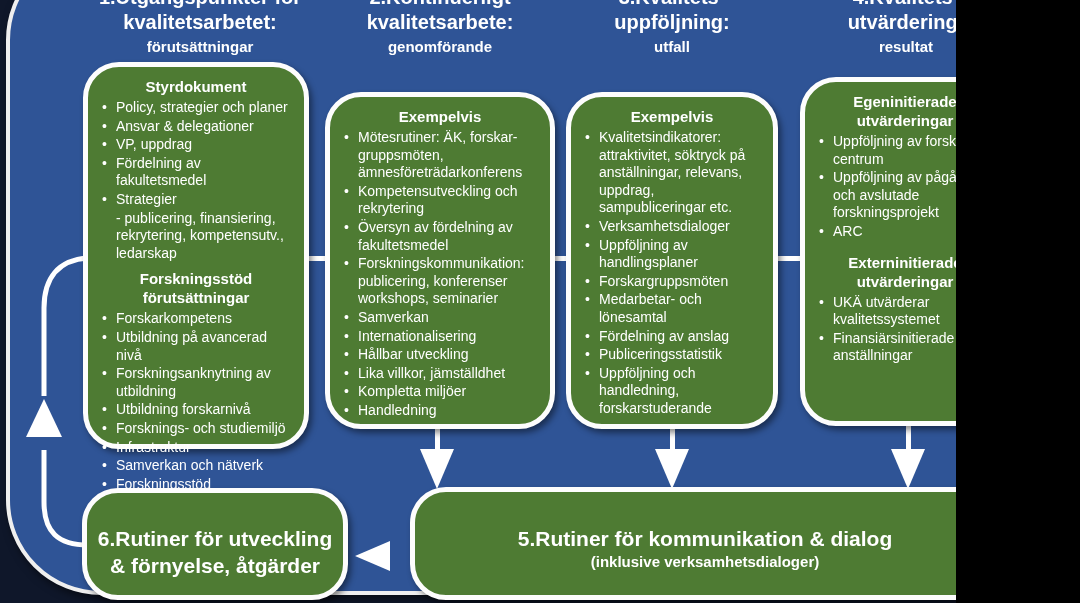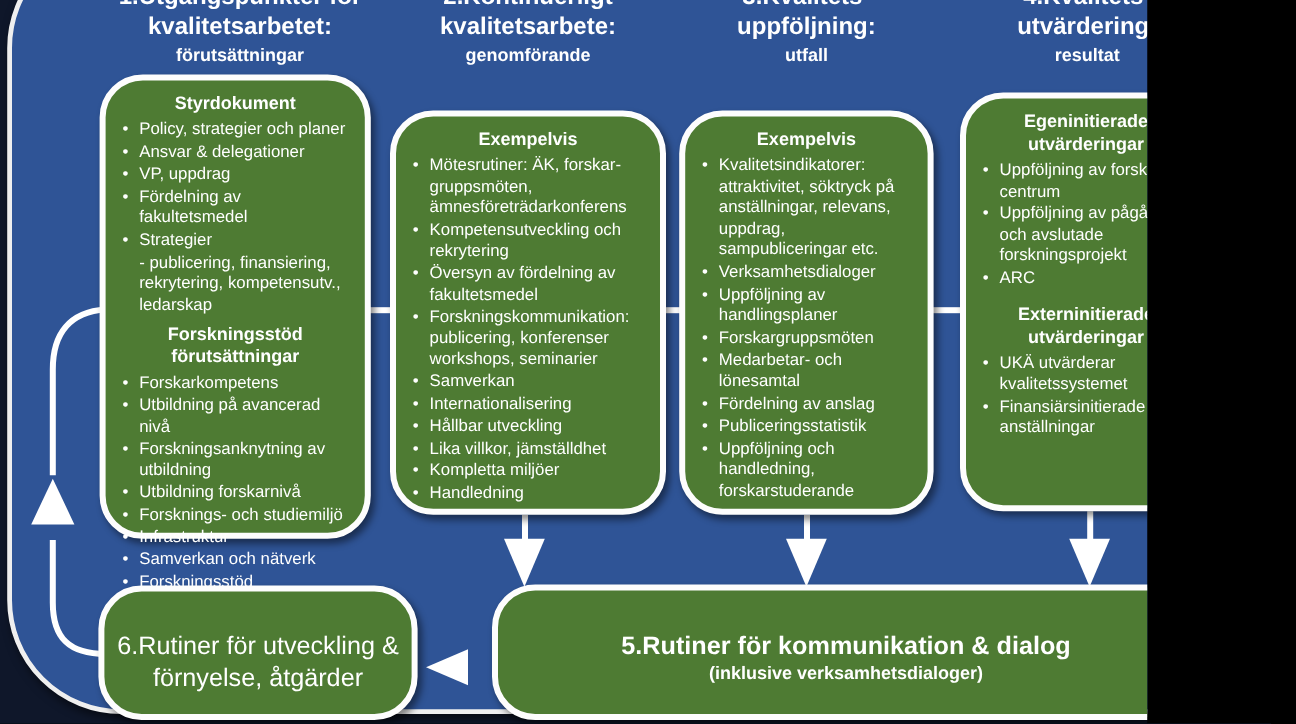--- a/index.html
+++ b/index.html
@@ -31,21 +31,21 @@
   }
   ul.blist{list-style:none;margin:0;padding:0;font-size:14px;line-height:17.6px;}
   ul.blist li{position:relative;padding-left:18px;margin:0 0 1px 0;}
   ul.blist li:before{content:"\2022";position:absolute;left:4px;}
   .note{padding-left:18px;font-size:14px;line-height:17.6px;}
   
   #box6 .inner,#box5 .inner{
     display:flex;flex-direction:column;justify-content:center;align-items:center;
     height:100%;text-align:center;padding:0 8px;
   }
-  #box6 .title{font-size:21px;font-weight:normal;line-height:27px;margin-top:16px;}
+  #box6 .title{font-size:21px;font-weight:bold;line-height:27px;margin-top:16px;}
   #box5 .title{font-size:21px;font-weight:bold;line-height:26px;margin-top:10px;}
   #box5 .sub{font-size:15px;font-weight:bold;line-height:20px;}
   
   .hconn{position:absolute;height:5px;background:#fff;top:256px;z-index:2;}
   .stem{position:absolute;width:5px;background:#fff;z-index:2;}
   .tri-down{
     position:absolute;width:0;height:0;z-index:2;top:449px;
     border-left:17px solid transparent;border-right:17px solid transparent;
     border-top:40px solid #fff;
   }

